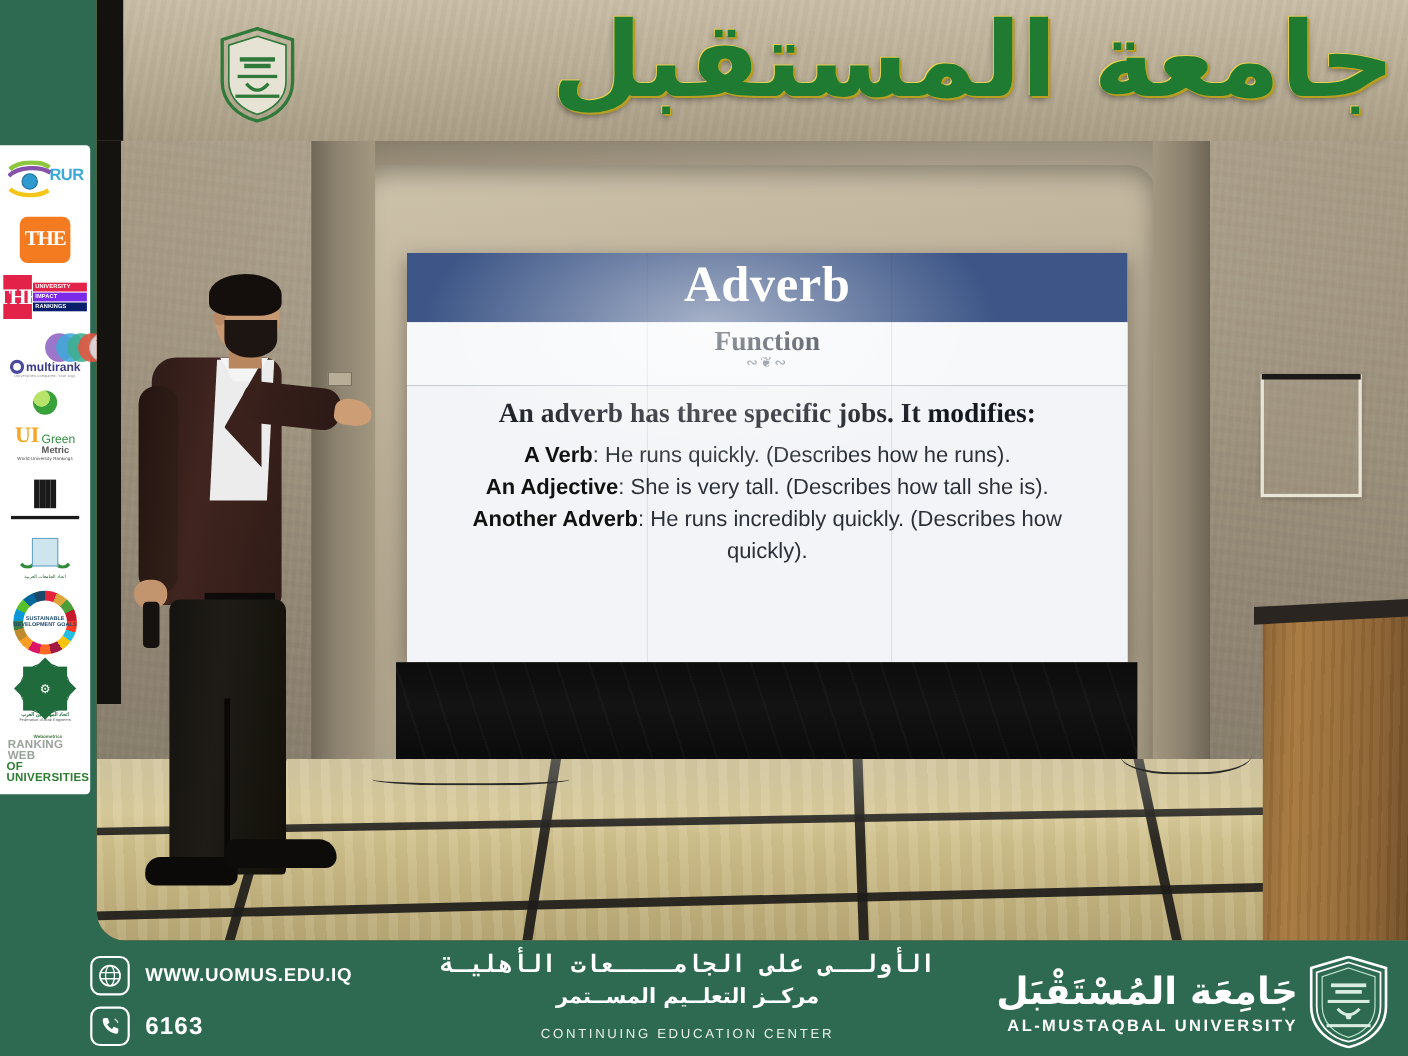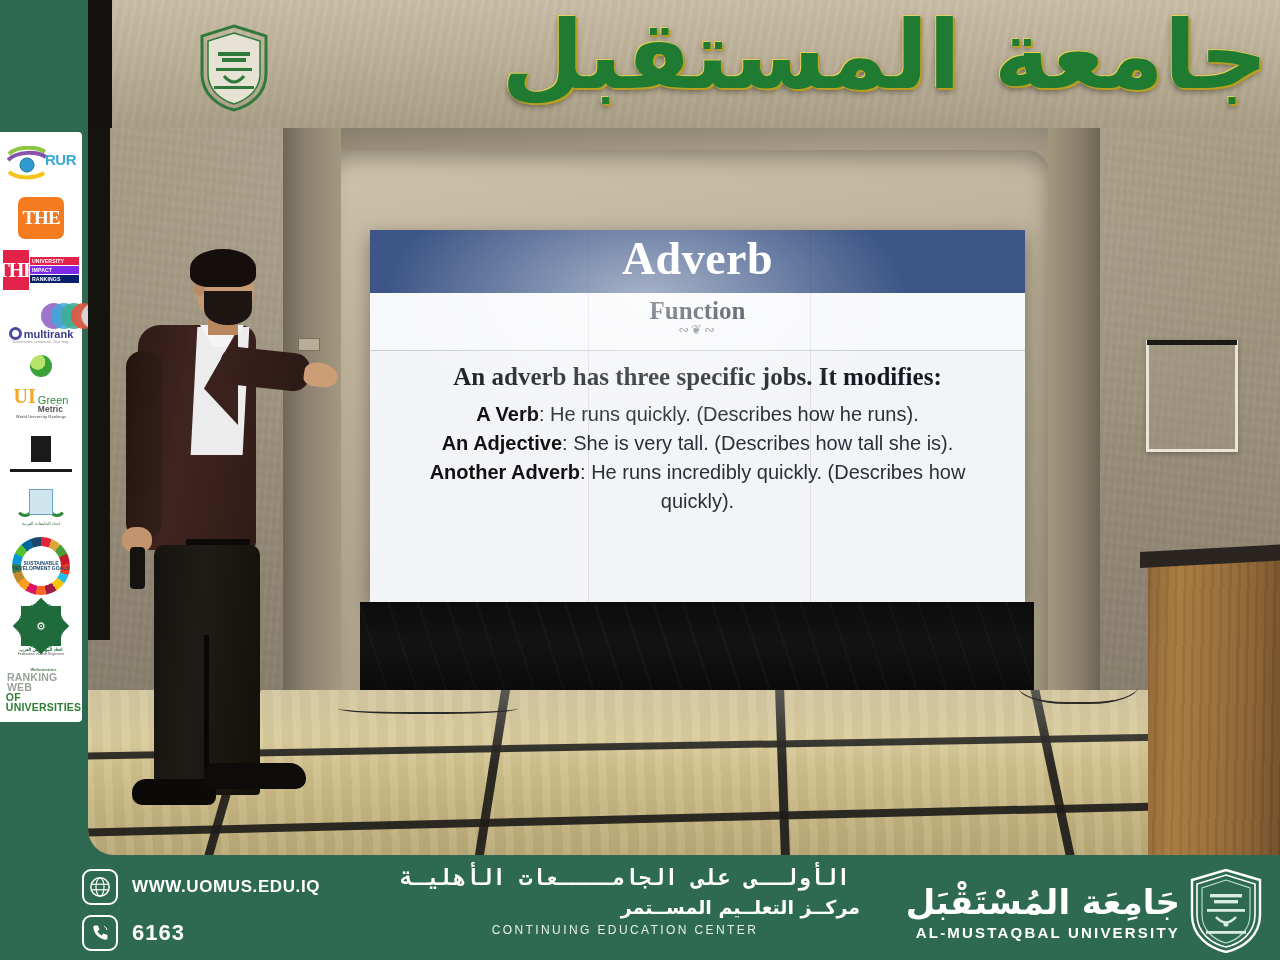--- a/index.html
+++ b/index.html
@@ -230,22 +230,22 @@
   .banner { position:absolute; left:0; top:855px; width:1280px; height:105px; background:#2d6a51; }
   .contact { position:absolute; left:82px; top:14px; width:330px; }
   .contact .row { display:flex; align-items:center; gap:14px; margin-bottom:10px; }
   .cbox { width:36px; height:36px; border:2px solid #fff; border-radius:9px;
      display:flex; align-items:center; justify-content:center; }
   .contact .txt { color:#fff; font-weight:700; letter-spacing:.6px; font-size:17px; }
   .contact .tel { color:#fff; font-weight:700; font-size:22px; letter-spacing:1px; }
 
   .center-ar { position:absolute; left:390px; top:10px; width:470px; text-align:center; direction:rtl; }
   .center-ar .l1 { color:#fff; font-size:22px; font-weight:700; font-family:Liberation Mono, monospace; letter-spacing:.5px; }
-  .center-ar .l2 { color:#fff; font-size:19px; font-weight:700; font-family:"DejaVu Sans", sans-serif; margin-top:4px;text-align:right; }
-  .center-ar .l3 { color:#e8f0ea; font-size:12px; letter-spacing:2.4px; margin-top:5px; direction:ltr; }
+  .center-ar .l2 { color:#fff; font-size:19px; font-weight:700; font-family:"DejaVu Sans", sans-serif; margin-top:4px; }
+  .center-ar .l3 { color:#e8f0ea; font-size:12px; letter-spacing:2.4px; margin-top:16px; direction:ltr; }
 
   .brand { position:absolute; right:18px; top:14px; display:flex; align-items:center; gap:10px; }
   .brand .words { text-align:right; }
   .brand .ar { color:#fff; font-size:34px; font-weight:700; font-family:"DejaVu Sans", sans-serif; direction:rtl; line-height:40px; }
   .brand .en { color:#fff; font-size:15px; font-weight:700; letter-spacing:2.2px; margin-top:2px; }
   .shield { width:72px; height:84px; position:relative; }
 </style>
 </head>
 <body>
 

